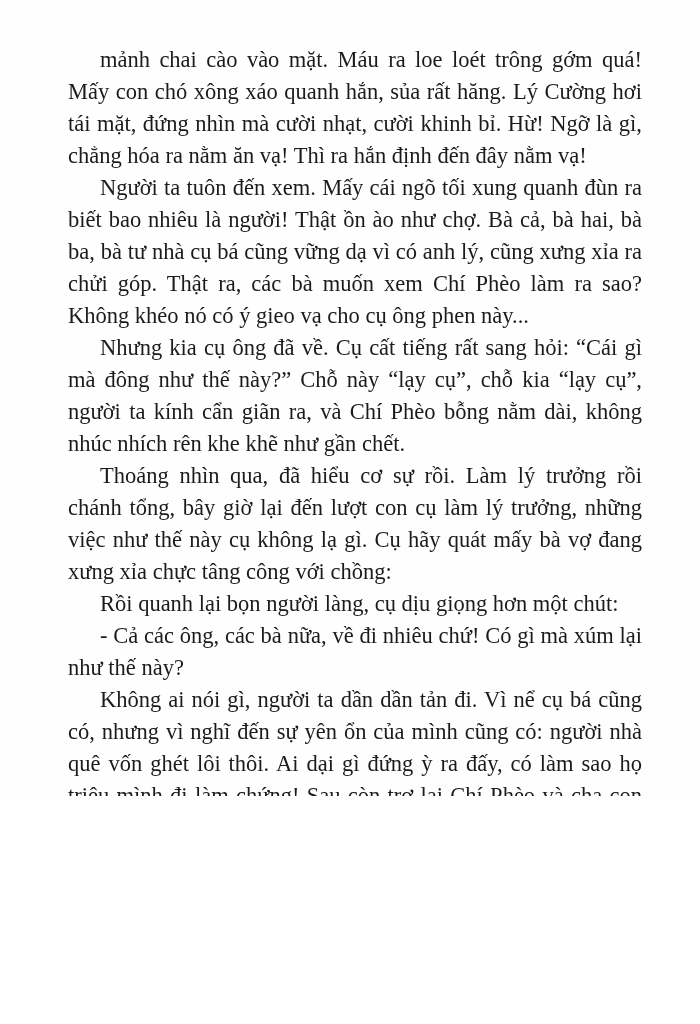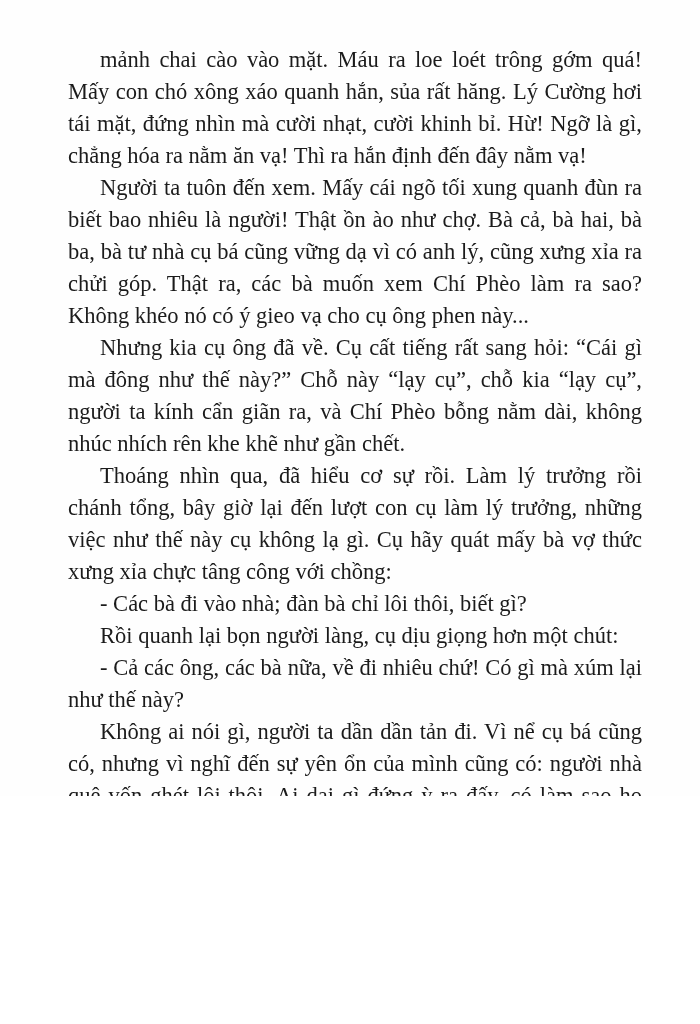--- a/index.html
+++ b/index.html
@@ -93,22 +93,21 @@
 </style>
 </head>
 <body>
 
 <div class="page">
 
   <div class="body-text">
       <p class="para">mảnh chai cào vào mặt. Máu ra loe loét trông gớm quá! Mấy con chó xông xáo quanh hắn, sủa rất hăng. Lý Cường hơi tái mặt, đứng nhìn mà cười nhạt, cười khinh bỉ. Hừ! Ngỡ là gì, chẳng hóa ra nằm ăn vạ! Thì ra hắn định đến đây nằm vạ!</p>
       <p class="para">Người ta tuôn đến xem. Mấy cái ngõ tối xung quanh đùn ra biết bao nhiêu là người! Thật ồn ào như chợ. Bà cả, bà hai, bà ba, bà tư nhà cụ bá cũng vững dạ vì có anh lý, cũng xưng xỉa ra chửi góp. Thật ra, các bà muốn xem Chí Phèo làm ra sao? Không khéo nó có ý gieo vạ cho cụ ông phen này...</p>
       <p class="para">Nhưng kia cụ ông đã về. Cụ cất tiếng rất sang hỏi: “Cái gì mà đông như thế này?” Chỗ này “lạy cụ”, chỗ kia “lạy cụ”, người ta kính cẩn giãn ra, và Chí Phèo bỗng nằm dài, không nhúc nhích rên khe khẽ như gần chết.</p>
-      <p class="para">Thoáng nhìn qua, đã hiểu cơ sự rồi. Làm lý trưởng rồi chánh tổng, bây giờ lại đến lượt con cụ làm lý trưởng, những việc như thế này cụ không lạ gì. Cụ hãy quát mấy bà vợ thức xưng xỉa chực tâng công với chồng:</p>
-      <p class="para">- Các bà đi vào nhà; đàn bà chỉ lôi thôi, biết gì?</p>
+      <p class="para">Thoáng nhìn qua, đã hiểu cơ sự rồi. Làm lý trưởng rồi chánh tổng, bây giờ lại đến lượt con cụ làm lý trưởng, những việc như thế này cụ không lạ gì. Cụ hãy quát mấy bà vợ đang xưng xỉa chực tâng công với chồng:</p>
       <p class="para">Rồi quanh lại bọn người làng, cụ dịu giọng hơn một chút:</p>
       <p class="para">- Cả các ông, các bà nữa, về đi nhiêu chứ! Có gì mà xúm lại như thế này?</p>
       <p class="para">Không ai nói gì, người ta dần dần tản đi. Vì nể cụ bá cũng có, nhưng vì nghĩ đến sự yên ổn của mình cũng có: người nhà quê vốn ghét lôi thôi. Ai dại gì đứng ỳ ra đấy, có làm sao họ triệu mình đi làm chứng! Sau còn trơ lại Chí Phèo và cha con cụ bá. Bấy giờ cụ mới lại gần hắn, khẽ lay và gọi:</p>
       <p class="para">- Anh Chí ơi! Sao anh lại làm ra thế?</p>
       <p class="para no-indent">Chí Phèo lim dim mắt, rên lên:</p>
     </div>
 
   <div class="watermark-brand">davibooks</div>
   <div class="watermark-tagline">Khát cười tri thức</div>
 

